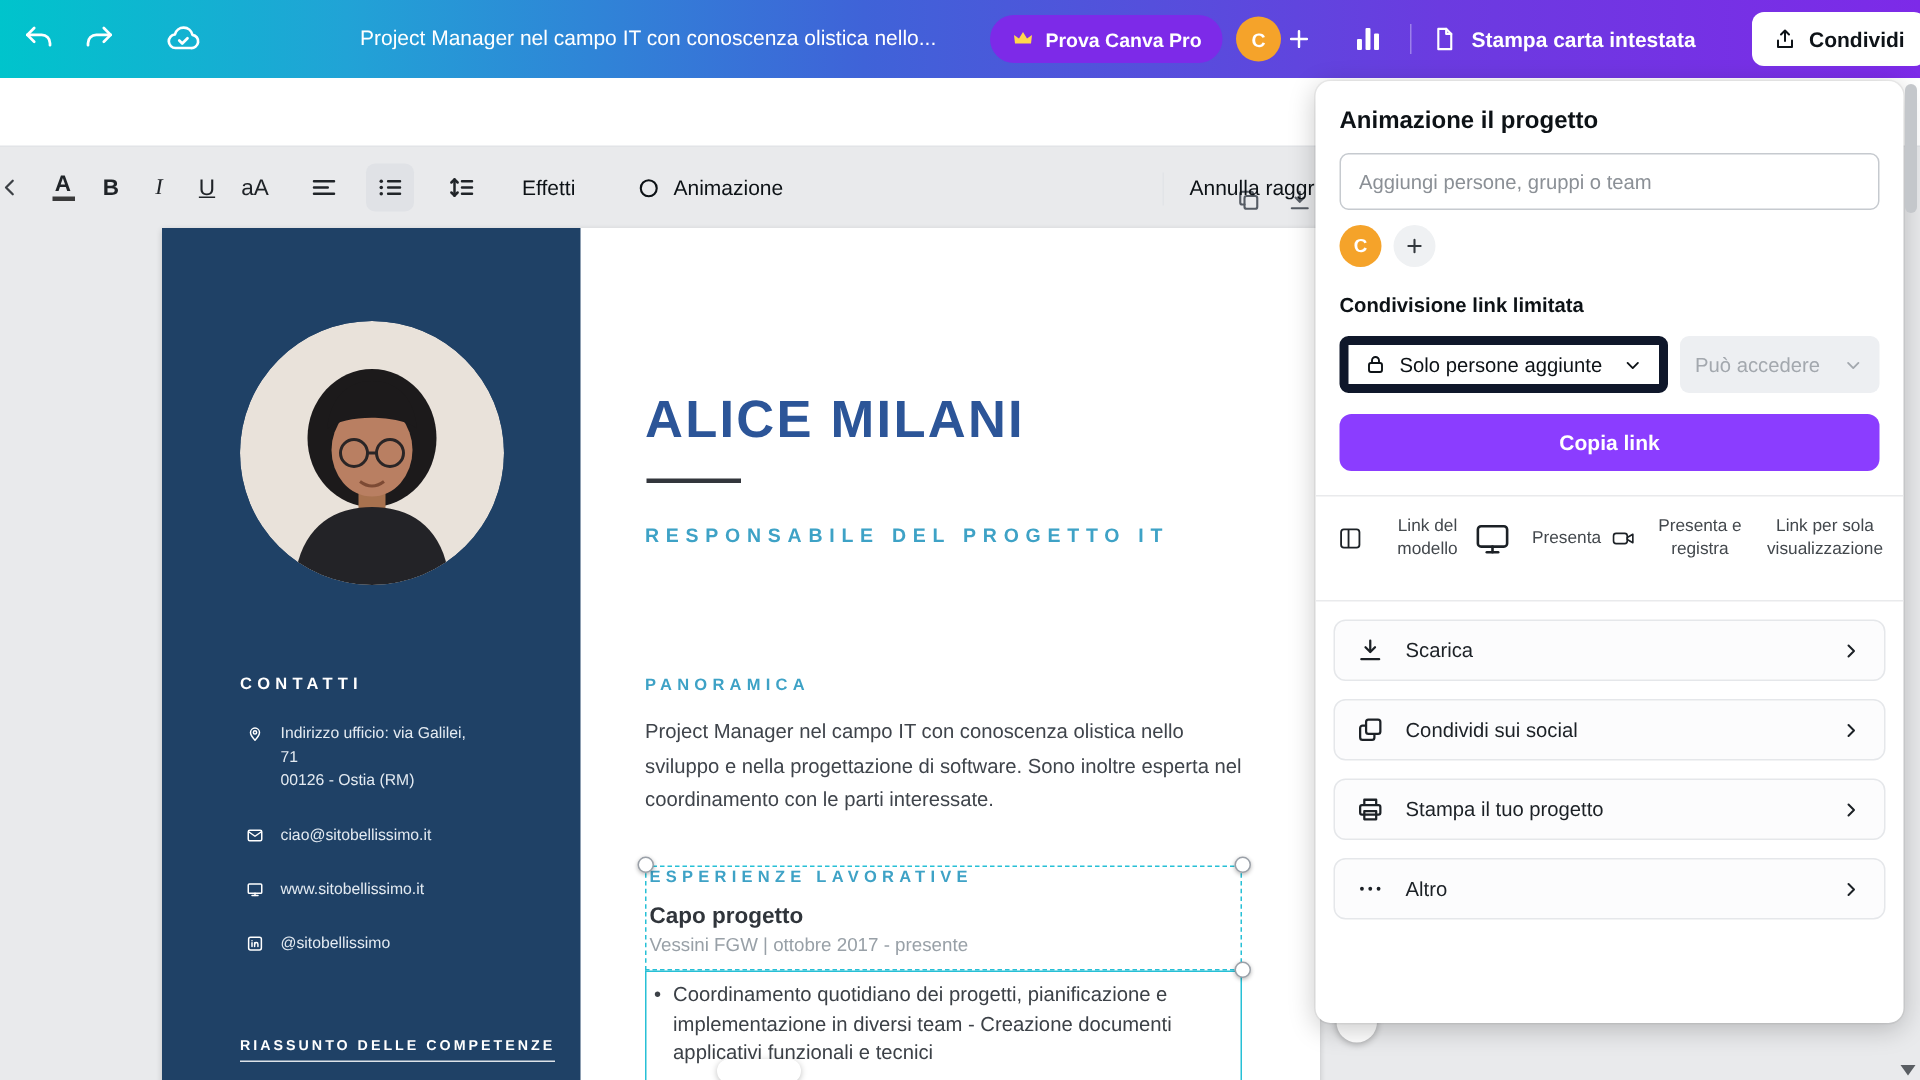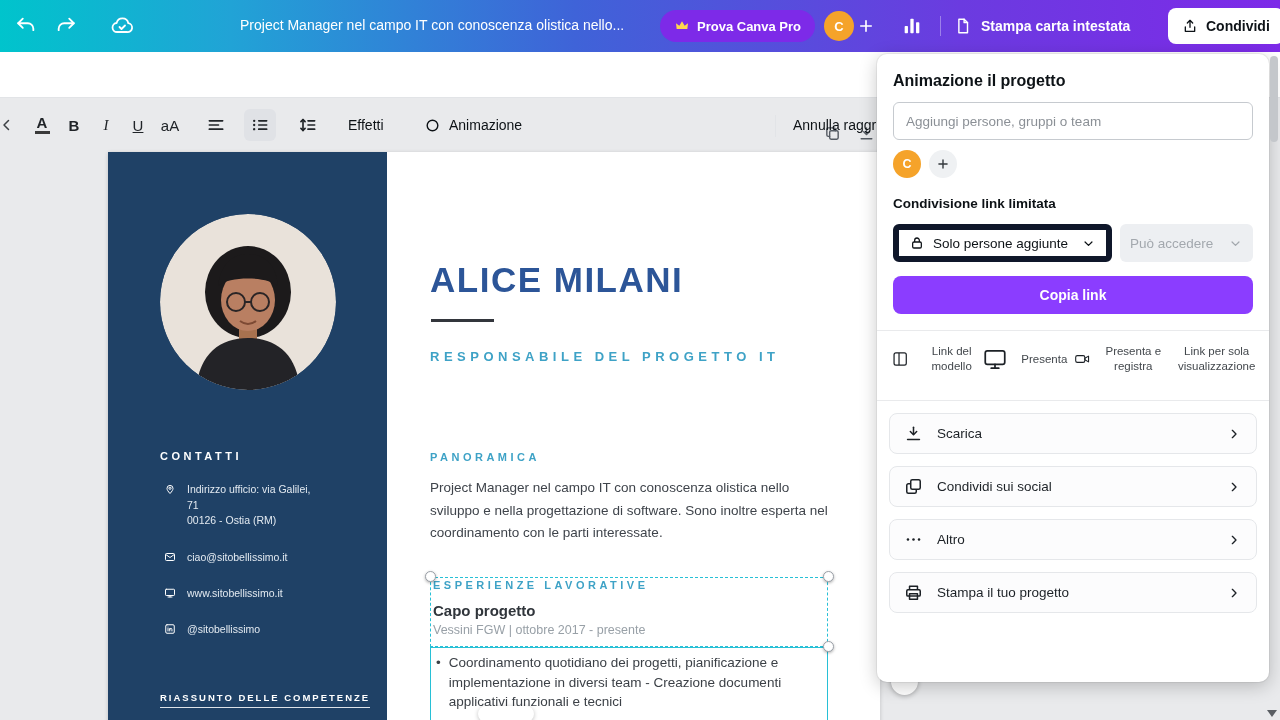--- a/index.html
+++ b/index.html
@@ -411,38 +411,38 @@
       <svg width="19" height="19" viewBox="0 0 24 24" fill="none" stroke="currentColor" stroke-width="1.9" stroke-linejoin="round">
           <rect x="8.5" y="3.5" width="12" height="12" rx="2"></rect>
           <path d="M15.5 15.5v3a2 2 0 0 1-2 2h-8a2 2 0 0 1-2-2v-8a2 2 0 0 1 2-2h3"></path>
         </svg>
       <span class="mlabel">Condividi sui social</span>
       <svg width="16" height="16" viewBox="0 0 24 24" fill="none" stroke="currentColor" stroke-width="2" stroke-linecap="round" stroke-linejoin="round">
           <path d="m9.5 6.5 5.5 5.5-5.5 5.5"></path>
         </svg>
     </button>
     <button class="mrow">
+      <svg width="19" height="19" viewBox="0 0 24 24" fill="none" stroke="currentColor" stroke-width="1.9" stroke-linejoin="round">
+          <path d="M7 8.5V4h10v4.5"></path>
+          <rect x="3.5" y="8.5" width="17" height="8" rx="1.5"></rect>
+          <rect x="7" y="13.5" width="10" height="7"></rect>
+        </svg>
+      <span class="mlabel">Stampa il tuo progetto</span>
+      <svg width="16" height="16" viewBox="0 0 24 24" fill="none" stroke="currentColor" stroke-width="2" stroke-linecap="round" stroke-linejoin="round">
+          <path d="m9.5 6.5 5.5 5.5-5.5 5.5"></path>
+        </svg>
+    </button>
+    <button class="mrow">
       <svg width="19" height="19" viewBox="0 0 24 24" fill="currentColor">
           <circle cx="5" cy="12" r="1.6"></circle>
           <circle cx="12" cy="12" r="1.6"></circle>
           <circle cx="19" cy="12" r="1.6"></circle>
         </svg>
       <span class="mlabel">Altro</span>
       <svg width="16" height="16" viewBox="0 0 24 24" fill="none" stroke="currentColor" stroke-width="2" stroke-linecap="round" stroke-linejoin="round">
           <path d="m9.5 6.5 5.5 5.5-5.5 5.5"></path>
         </svg>
     </button>
-    <button class="mrow">
-      <svg width="19" height="19" viewBox="0 0 24 24" fill="none" stroke="currentColor" stroke-width="1.9" stroke-linejoin="round">
-          <path d="M7 8.5V4h10v4.5"></path>
-          <rect x="3.5" y="8.5" width="17" height="8" rx="1.5"></rect>
-          <rect x="7" y="13.5" width="10" height="7"></rect>
-        </svg>
-      <span class="mlabel">Stampa il tuo progetto</span>
-      <svg width="16" height="16" viewBox="0 0 24 24" fill="none" stroke="currentColor" stroke-width="2" stroke-linecap="round" stroke-linejoin="round">
-          <path d="m9.5 6.5 5.5 5.5-5.5 5.5"></path>
-        </svg>
-    </button>
   </div>
 </aside>
 
 <div class="scroll-thumb"></div>
 <div class="scroll-arrow"></div>
 
 </body></html>

